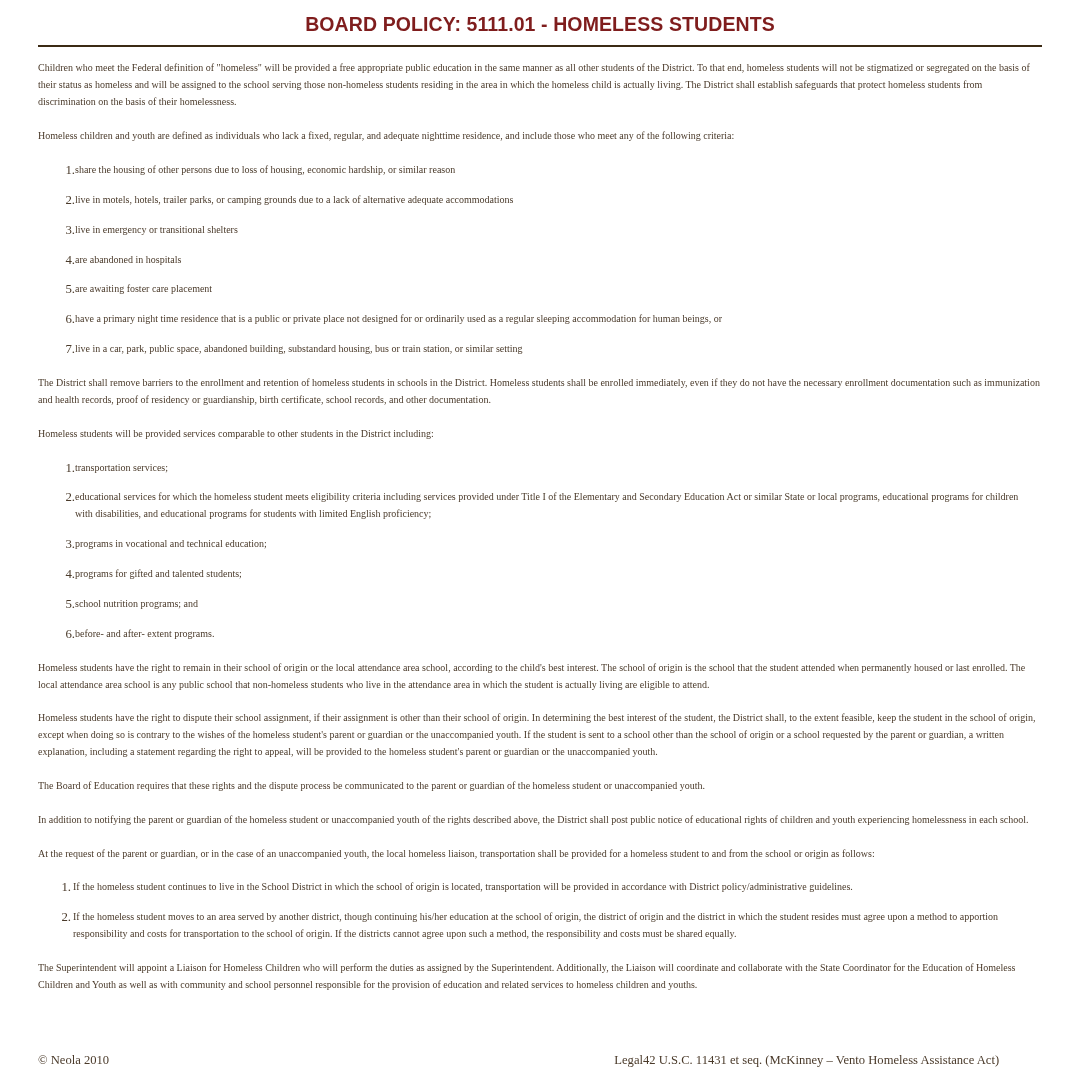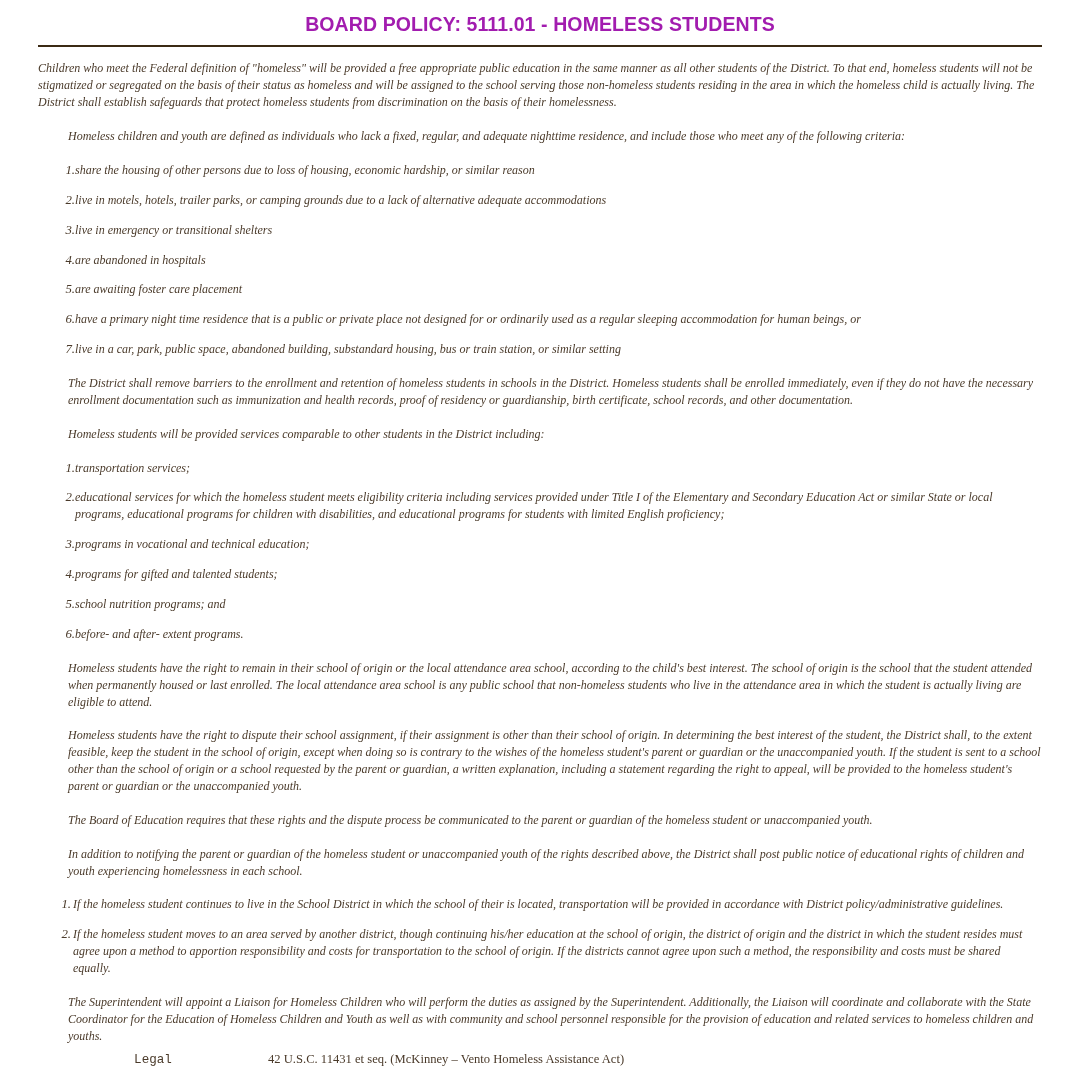--- a/index.html
+++ b/index.html
@@ -18,46 +18,44 @@
   .page {
     width: 1080px;
     height: 1080px;
     box-sizing: border-box;
     position: relative;
   }
   .title {
     font-family: "Liberation Sans", sans-serif;
     font-weight: bold;
     font-size: 19.5px;
-    color: #a21caf;
+    color: #7f1d1d;
     text-align: center;
     letter-spacing: 0.1px;
     padding-top: 13px;
     margin: 0;
     line-height: 1.2;
   }
   .rule {
     margin: 9px 38px 0 38px;
     height: 2px;
     background: #3b2a14;
   }
   .content {
     padding: 0 38px 0 38px;
-    font-size: 12px;
+    font-size: 10px;
     line-height: 16.9px;
-    font-style: italic;
   }
   p.para {
     margin: 0;
     padding: 0;
     text-align: left;
   }
   p.spacer-before {
     margin-top: 16.9px;
-    margin-left: 30px;
   }
   ol.numlist {
     margin: 16.9px 0 0 0;
     padding: 0 0 0 0;
     list-style: none;
     counter-reset: item;
   }
   ol.numlist > li {
     counter-increment: item;
     position: relative;
@@ -93,22 +91,21 @@
     align-items: baseline;
   }
   .footer-copyright {
     width: 375px;
     flex: 0 0 375px;
     text-align: left;
   }
   .footer-legal {
     width: 230px;
     flex: 0 0 230px;
-    text-align: center;
-    font-family: Liberation Mono, monospace;
+    text-align: right;
   }
   .footer-cite {
     flex: 1 1 auto;
     text-align: left;
   }
 </style>
 </head>
 <body>
 
 <div class="page">
@@ -148,28 +145,30 @@
     </ol>
 
     <p class="para spacer-before">Homeless students have the right to remain in their school of origin or the local attendance area school, according to the child's best interest. The school of origin is the school that the student attended when permanently housed or last enrolled. The local attendance area school is any public school that non-homeless students who live in the attendance area in which the student is actually living are eligible to attend.</p>
 
     <p class="para spacer-before">Homeless students have the right to dispute their school assignment, if their assignment is other than their school of origin. In determining the best interest of the student, the District shall, to the extent feasible, keep the student in the school of origin, except when doing so is contrary to the wishes of the homeless student's parent or guardian or the unaccompanied youth. If the student is sent to a school other than the school of origin or a school requested by the parent or guardian, a written explanation, including a statement regarding the right to appeal, will be provided to the homeless student's parent or guardian or the unaccompanied youth.</p>
 
     <p class="para spacer-before">The Board of Education requires that these rights and the dispute process be communicated to the parent or guardian of the homeless student or unaccompanied youth.</p>
 
     <p class="para spacer-before">In addition to notifying the parent or guardian of the homeless student or unaccompanied youth of the rights described above, the District shall post public notice of educational rights of children and youth experiencing homelessness in each school.</p>
 
+    <p class="para spacer-before">At the request of the parent or guardian, or in the case of an unaccompanied youth, the local homeless liaison, transportation shall be provided for a homeless student to and from the school or origin as follows:</p>
 
     <ol class="numlist wide">
-      <li>If the homeless student continues to live in the School District in which the school of their is located, transportation will be provided in accordance with District policy/administrative guidelines.</li>
+      <li>If the homeless student continues to live in the School District in which the school of origin is located, transportation will be provided in accordance with District policy/administrative guidelines.</li>
       <li>If the homeless student moves to an area served by another district, though continuing his/her education at the school of origin, the district of origin and the district in which the student resides must agree upon a method to apportion responsibility and costs for transportation to the school of origin. If the districts cannot agree upon such a method, the responsibility and costs must be shared equally.</li>
     </ol>
 
     <p class="para spacer-before">The Superintendent will appoint a Liaison for Homeless Children who will perform the duties as assigned by the Superintendent. Additionally, the Liaison will coordinate and collaborate with the State Coordinator for the Education of Homeless Children and Youth as well as with community and school personnel responsible for the provision of education and related services to homeless children and youths.</p>
 
   </div>
 
   <div class="footer">
+    <div class="footer-copyright">© Neola 2010</div>
     <div class="footer-legal">Legal</div>
     <div class="footer-cite">42 U.S.C. 11431 et seq. (McKinney – Vento Homeless Assistance Act)</div>
   </div>
 
 </div>
 
 </body></html>

